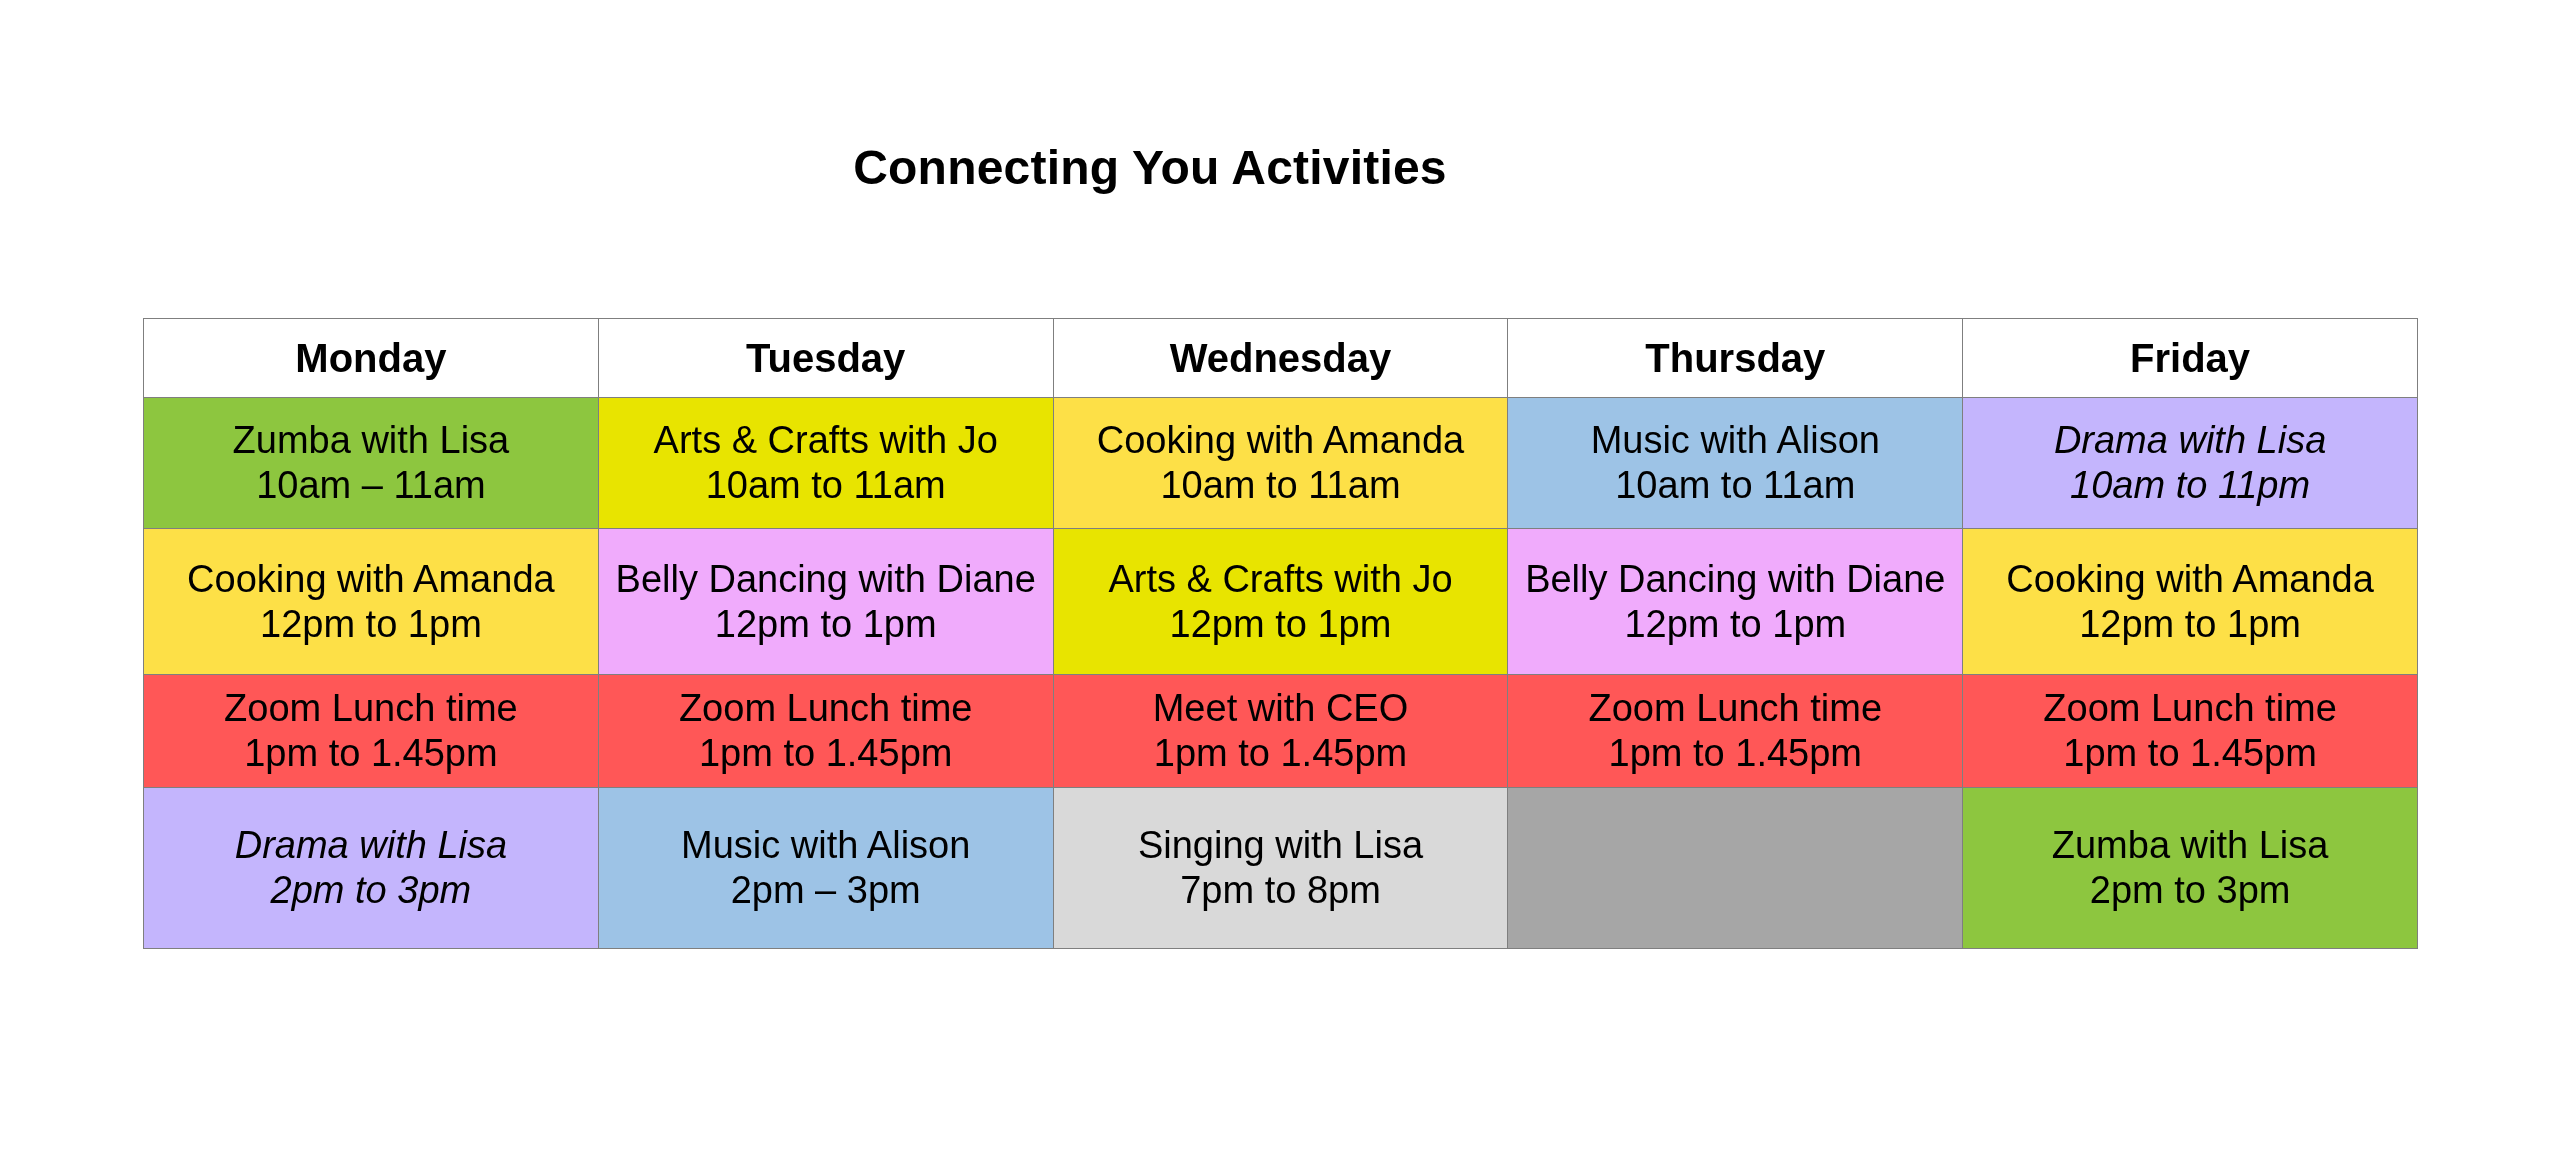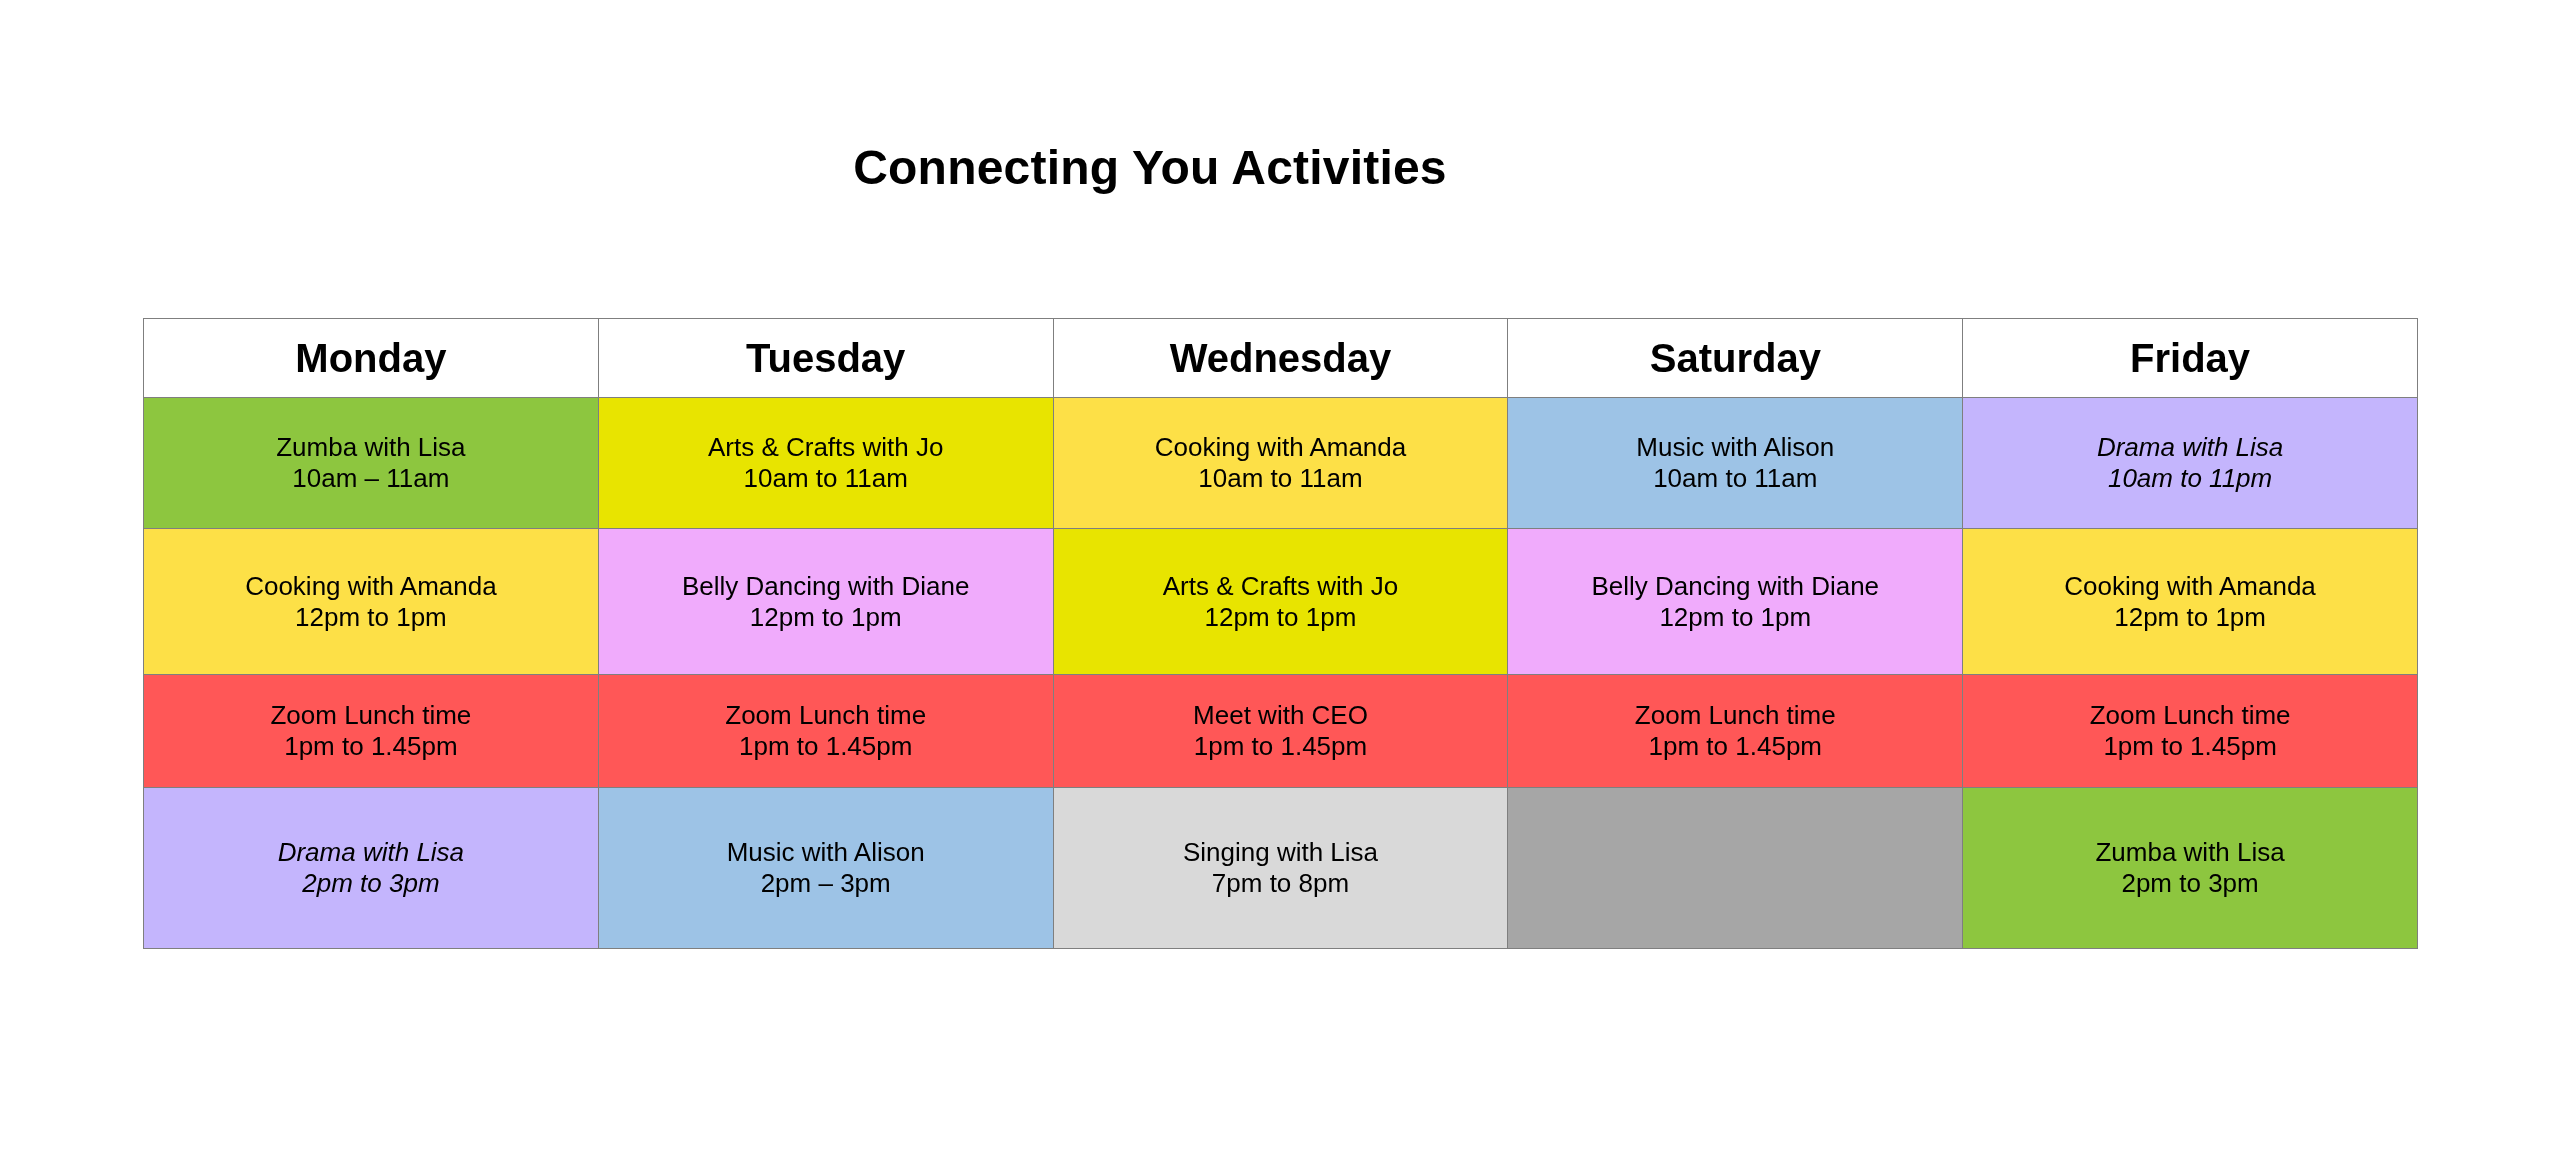--- a/index.html
+++ b/index.html
@@ -121,21 +121,21 @@
     vertical-align: middle;
     text-align: center;
   }
   thead th {
     height: 78px;
     background: #ffffff;
     font-size: 40px;
     font-weight: bold;
   }
   tbody td {
-    font-size: 26px;
+    font-size: 38px;
     line-height: 1.18;
     padding: 8px 6px;
   }
   .r1 td { height: 130px; }
   .r2 td { height: 145px; }
   .r3 td { height: 112px; }
   .r4 td { height: 160px; }
 
   .c-green   { background: #8dc63f; }
   .c-yellow  { background: #e8e400; }
@@ -157,21 +157,21 @@
     <span class="title-inner">Connecting You Activities</span>
   </div>
 
   <div class="table-wrap">
     <table class="schedule">
       <thead>
         <tr>
           <th>Monday</th>
           <th>Tuesday</th>
           <th>Wednesday</th>
-          <th>Saturday</th>
+          <th>Thursday</th>
           <th>Friday</th>
         </tr>
       </thead>
       <tbody>
         <tr class="r1">
           <td class="c-green">
               <div>Zumba with Lisa</div>
               <div>10am – 11am</div>
             </td>
           <td class="c-yellow">

